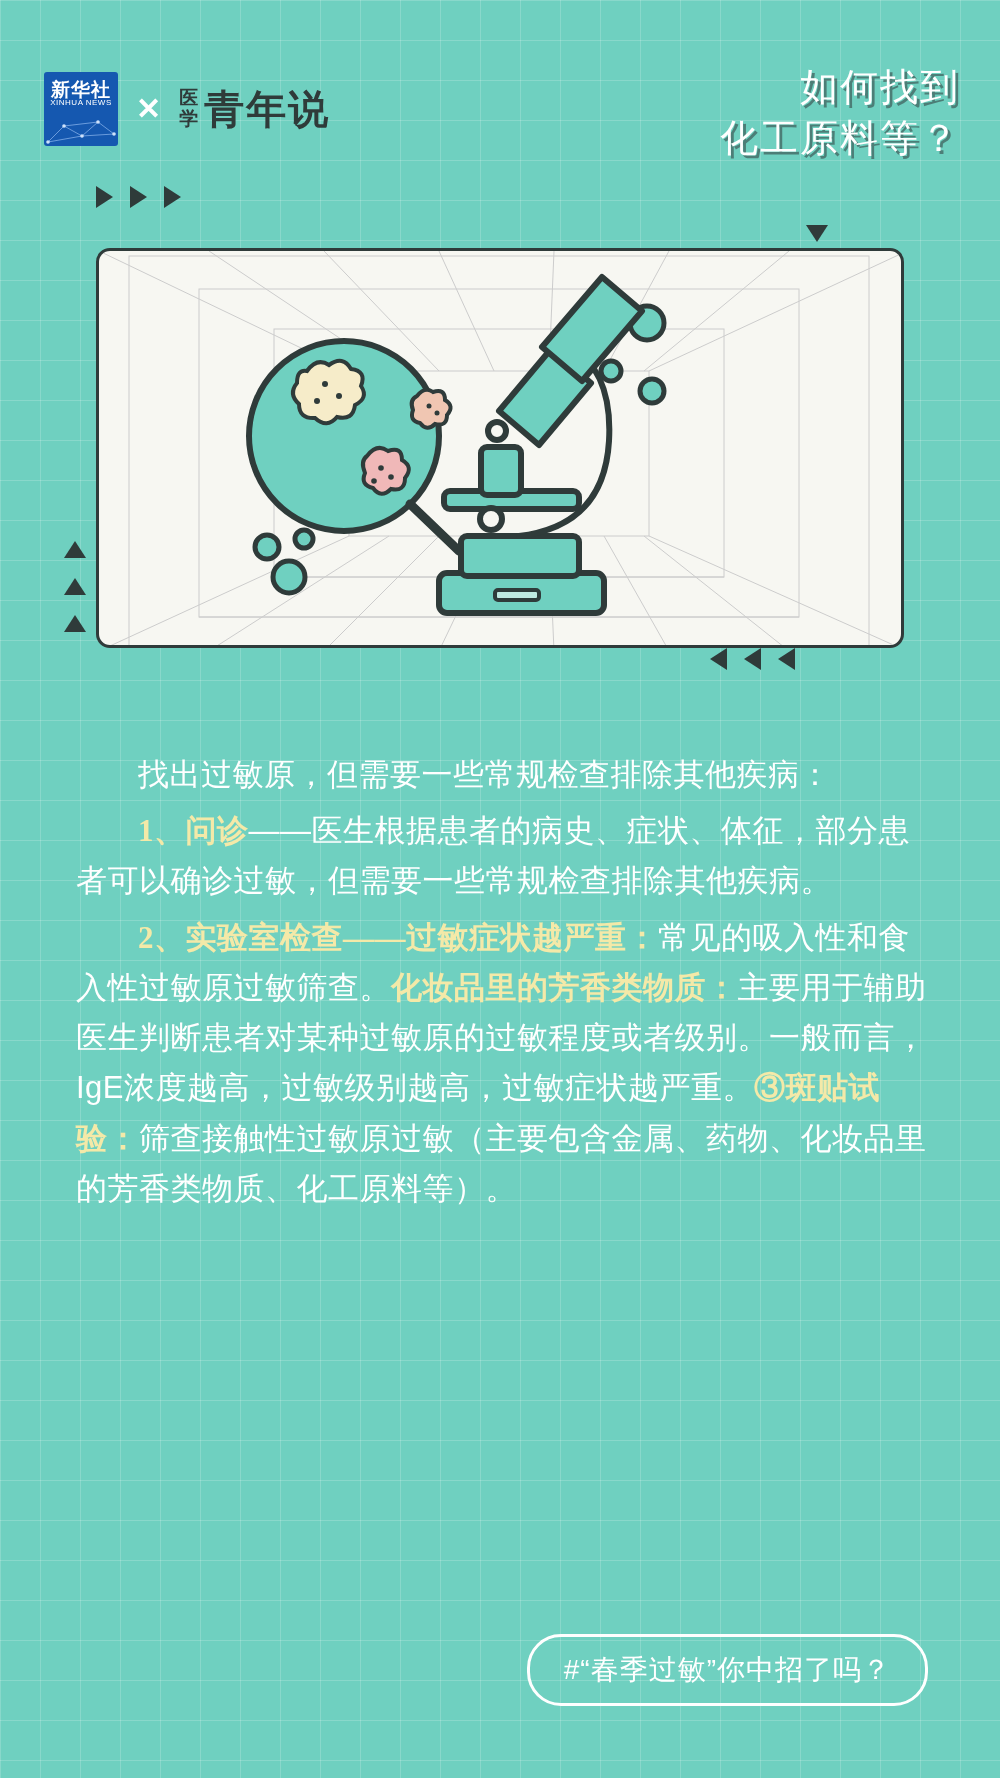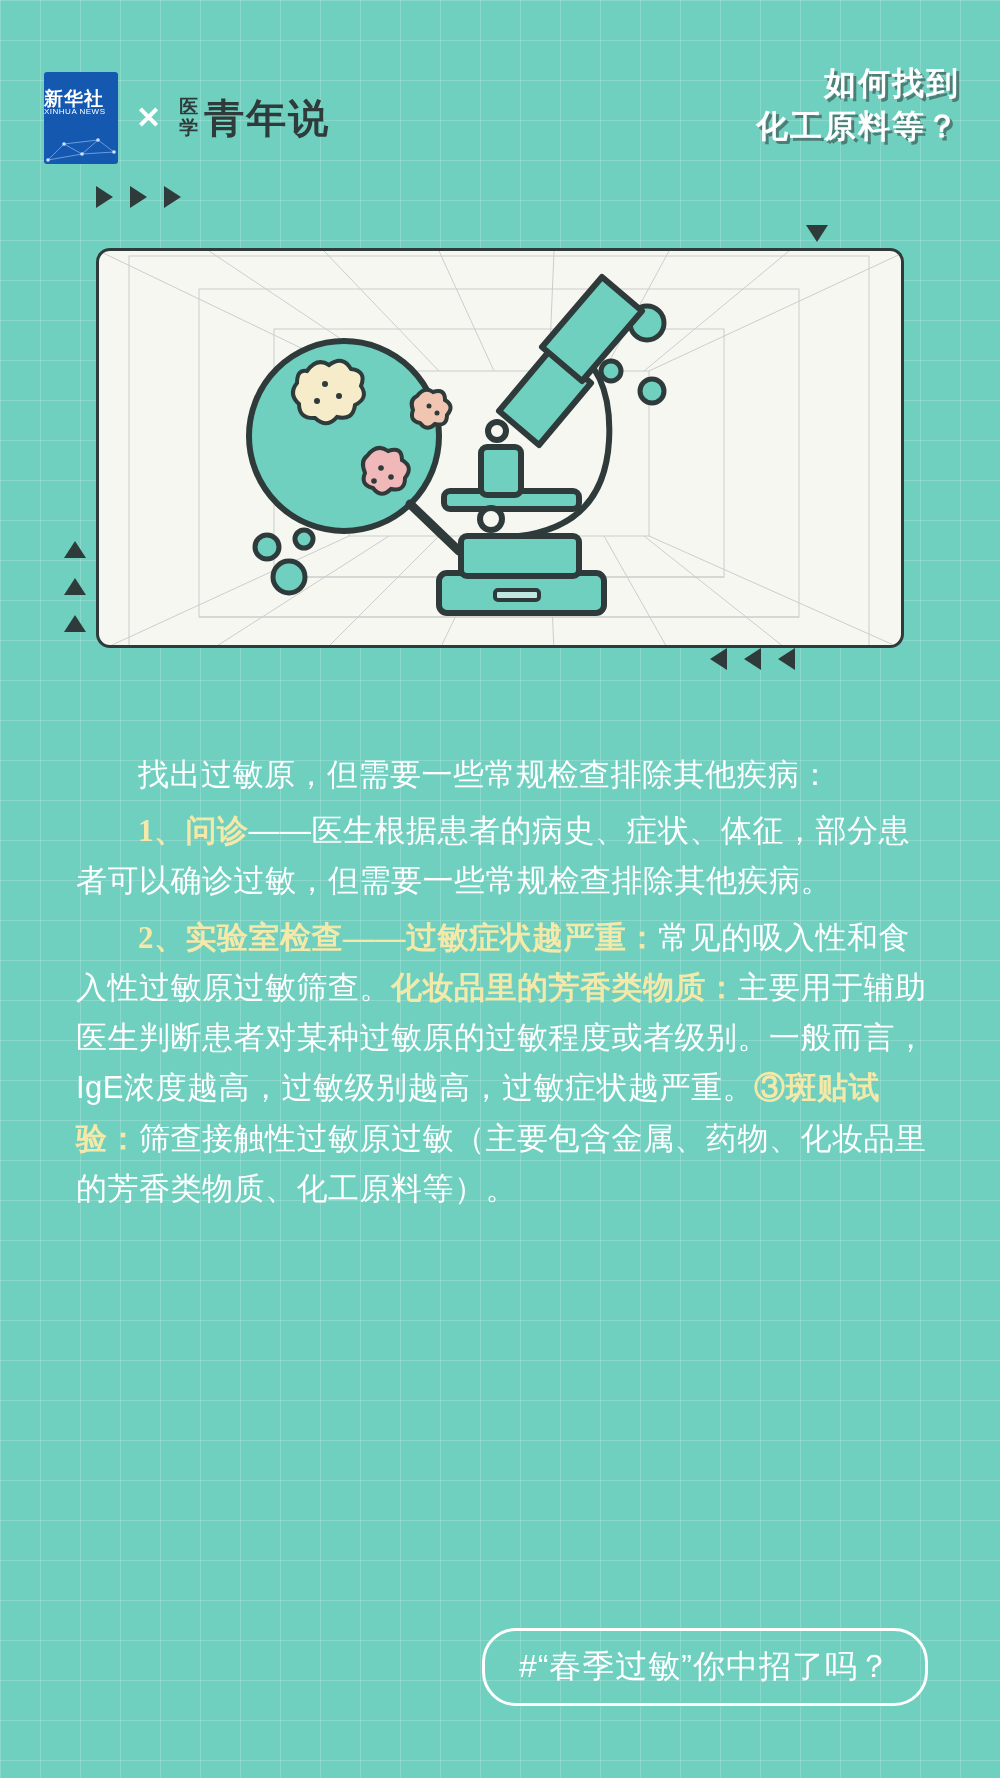--- a/index.html
+++ b/index.html
@@ -34,30 +34,30 @@
   .brand {
     position: absolute;
     left: 0;
     top: 10px;
     display: flex;
     align-items: center;
     gap: 18px;
   }
   .brand-logo {
     width: 74px;
-    height: 92px;
+    height: 74px;
     background: #1558b0;
     border-radius: 3px;
     position: relative;
     overflow: hidden;
     display: flex;
     flex-direction: column;
-    align-items: flex-start;
+    align-items: center;
     justify-content: flex-start;
-    padding-top: 17px;
+    padding-top: 8px;
     box-sizing: border-box;
   }
   .brand-logo .cn {
     color: #fff;
     font-size: 19px;
     letter-spacing: 1px;
     font-weight: bold;
     line-height: 1;
   }
   .brand-logo .en {
@@ -99,22 +99,22 @@
     letter-spacing: 2px;
     line-height: 1;
   }
 
   .title {
     position: absolute;
     right: 0;
     top: 0;
     text-align: right;
     color: #ffffff;
-    font-weight: bold;
-    font-size: 32px;
+    font-weight: normal;
+    font-size: 38px;
     line-height: 1.35;
     letter-spacing: 2px;
     text-shadow: 3px 3px 0 rgba(47,59,58,0.55);
   }
 
   
   .illo-wrap {
     position: absolute;
     left: 96px;
     top: 248px;
@@ -173,21 +173,21 @@
 
   
   .hashtag {
     position: absolute;
     right: 72px;
     bottom: 72px;
     border: 3px solid #ffffff;
     border-radius: 34px;
     padding: 14px 34px;
     color: #ffffff;
-    font-size: 32px;
+    font-size: 28px;
     letter-spacing: 1px;
   }
 </style>
 </head>
 <body>
 
 <div class="poster">
 
   <div class="header">
 

